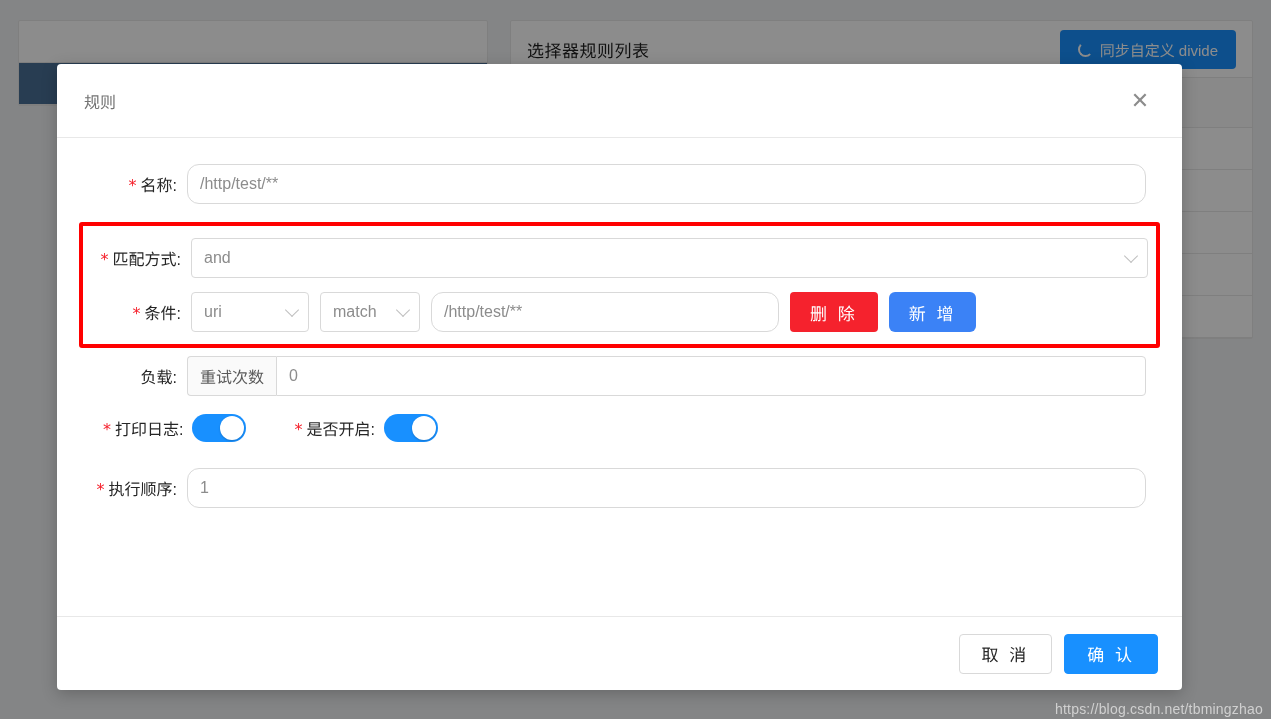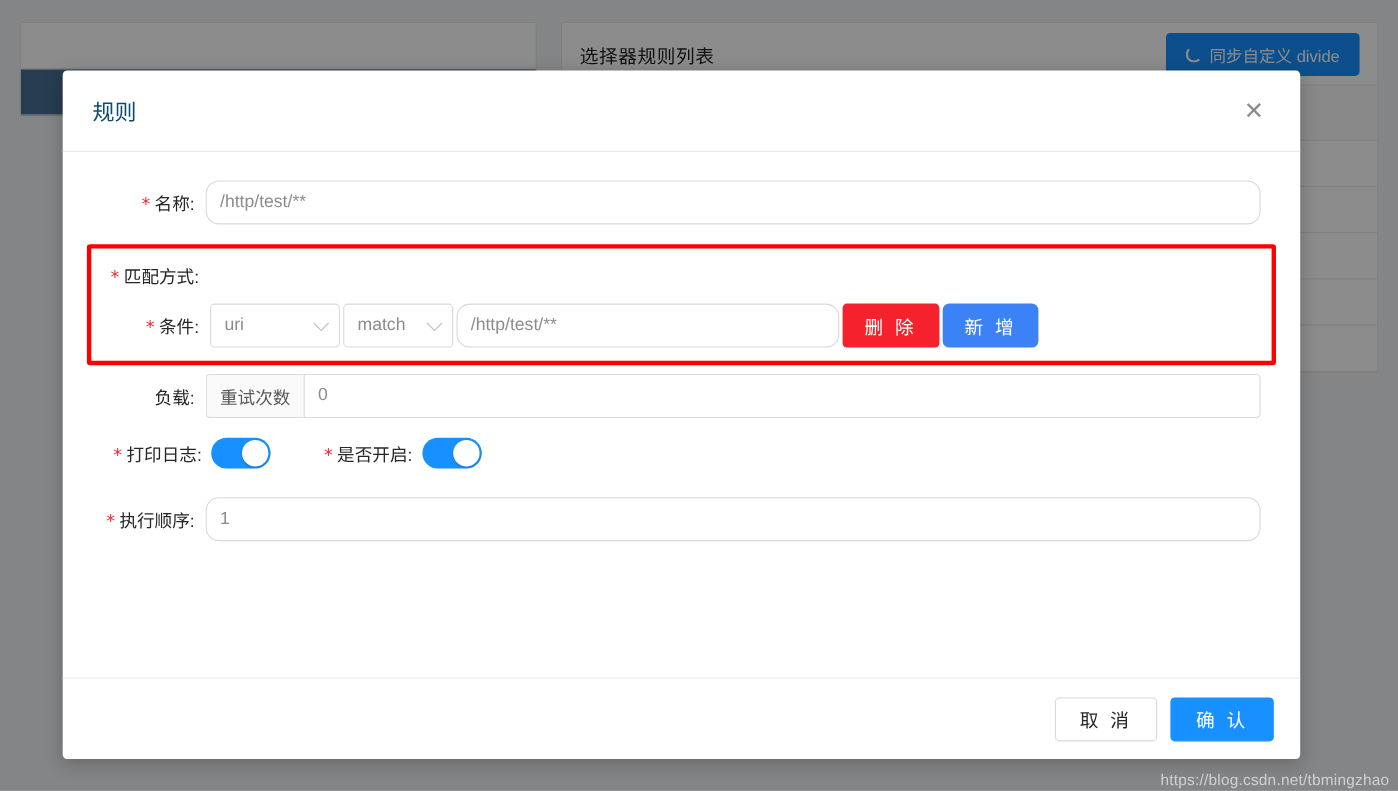--- a/index.html
+++ b/index.html
@@ -120,22 +120,22 @@
   }
   .modal-head {
     height: 74px;
     flex: none;
     display: flex;
     align-items: center;
     padding: 0 28px 0 27px;
     border-bottom: 1px solid #e8e8e8;
   }
   .modal-title {
-    font-size: 20px;
-    color: #0c4a6e;
+    font-size: 16px;
+    color: #737373;
   }
   .modal-close {
     margin-left: auto;
     width: 28px; height: 28px;
     display: flex;
     align-items: center;
     justify-content: center;
     font-size: 22px;
     color: #8c8c8c;
     cursor: pointer;
@@ -232,21 +232,21 @@
     border-radius: 3px;
     padding: 12px 8px 10px 0;
     margin: 4px 0 8px 0;
   }
   .redbox .form-row { margin-bottom: 14px; }
   .redbox .form-row:last-child { margin-bottom: 2px; }
 
   .cond-group {
     display: flex;
     align-items: center;
-    gap: 3px;
+    gap: 11px;
     flex: 1;
   }
   .cond-sel-1 { width: 118px; }
   .cond-sel-2 { width: 100px; }
   .cond-val   { width: 348px; }
 
   .btn {
     height: 40px;
     border: none;
     border-radius: 4px;
@@ -418,20 +418,26 @@
         <div class="form-label req">名称:</div>
         <div style="flex:1; padding-right:14px;">
           <input class="inp" type="text" value="/http/test/**" style="">
         </div>
       </div>
 
       <div class="redbox">
 
         <div class="form-row">
           <div class="form-label req">匹配方式:</div>
+          <div style="flex:1;">
+            <div class="sel">
+              <span>and</span>
+              <span class="chev"></span>
+            </div>
+          </div>
         </div>
 
         <div class="form-row">
           <div class="form-label req">条件:</div>
           <div class="cond-group">
             <div class="sel cond-sel-1">
               <span>uri</span>
               <span class="chev"></span>
             </div>
             <div class="sel cond-sel-2">

